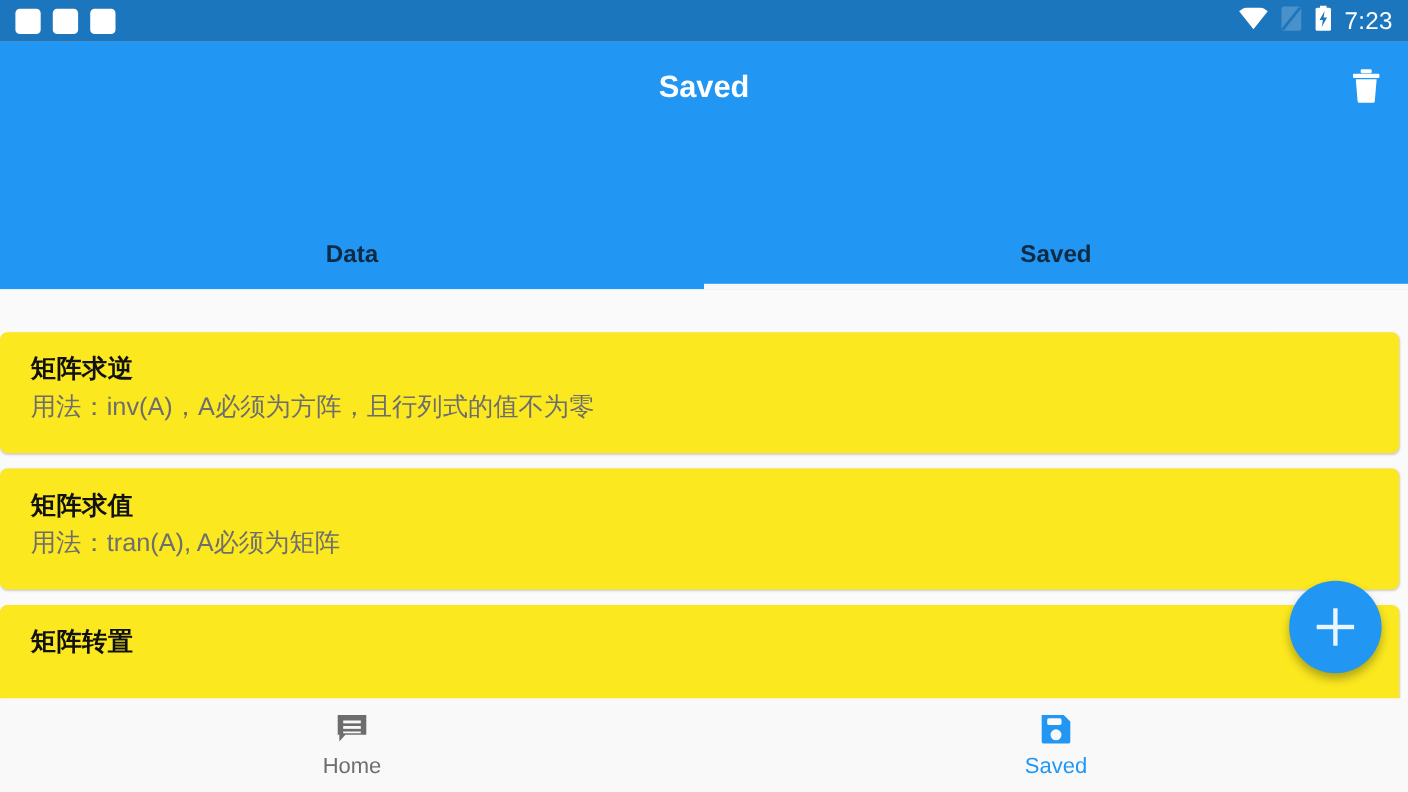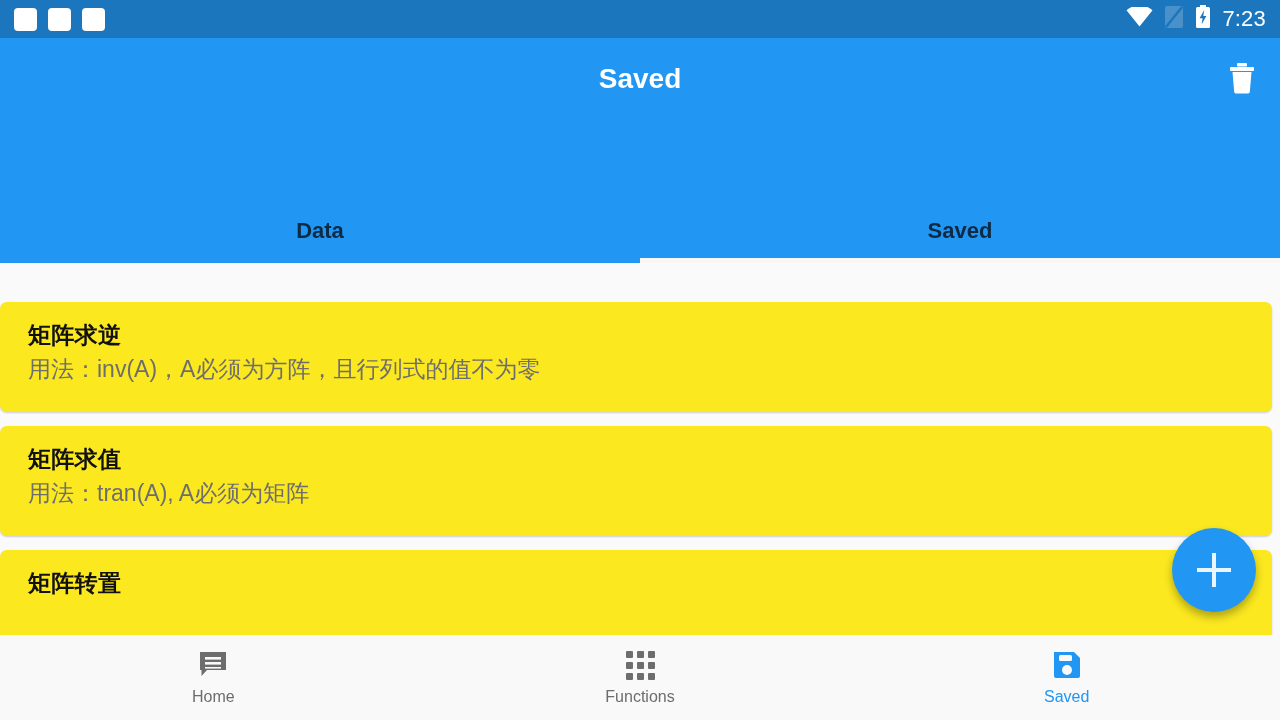--- a/index.html
+++ b/index.html
@@ -182,21 +182,21 @@
   .nav-item {
     flex: 1 1 33.333%;
     display: flex;
     flex-direction: column;
     align-items: center;
     justify-content: center;
     gap: 9px;
     cursor: pointer;
   }
   .nav-label {
-    font-size: 16px;
+    font-size: 20px;
     color: #6d6d6d;
     line-height: 1;
   }
   .nav-item.active .nav-label { color: #2196f3; }
   .nav-icon { display: flex; align-items: center; justify-content: center; height: 30px; }
 
   
   .grid-icon {
     display: grid;
     grid-template-columns: repeat(3, 7px);
@@ -292,36 +292,20 @@
         <svg width="30" height="30" viewBox="0 0 30 30">
           <path d="M2 2 H28 V20 H9 L3.5 26 V20 H2 Z" fill="#6d6d6d"></path>
           <rect x="7" y="7" width="16" height="2.6" fill="#f9f9f9"></rect>
           <rect x="7" y="12" width="16" height="2.6" fill="#f9f9f9"></rect>
           <rect x="7" y="17" width="16" height="1.6" fill="#f9f9f9"></rect>
         </svg>
       </span>
       <span class="nav-label">Home</span>
     </div>
 
-    <div class="nav-item">
-      <span class="nav-icon">
-        <span class="grid-icon">
-          <i></i>
-            <i></i>
-            <i></i>
-            <i></i>
-            <i></i>
-            <i></i>
-            <i></i>
-            <i></i>
-            <i></i>
-        </span>
-      </span>
-      <span class="nav-label">Functions</span>
-    </div>
 
     <div class="nav-item active">
       <span class="nav-icon">
         <svg width="30" height="30" viewBox="0 0 30 30">
           <path d="M2 2 H22 L28 8 V26 A2 2 0 0 1 26 28 H4 A2 2 0 0 1 2 26 Z" fill="#2196f3"></path>
           <rect x="7" y="5" width="13" height="6" rx="1.5" fill="#f9f9f9"></rect>
           <circle cx="15" cy="20" r="5" fill="#f9f9f9"></circle>
         </svg>
       </span>
       <span class="nav-label">Saved</span>

